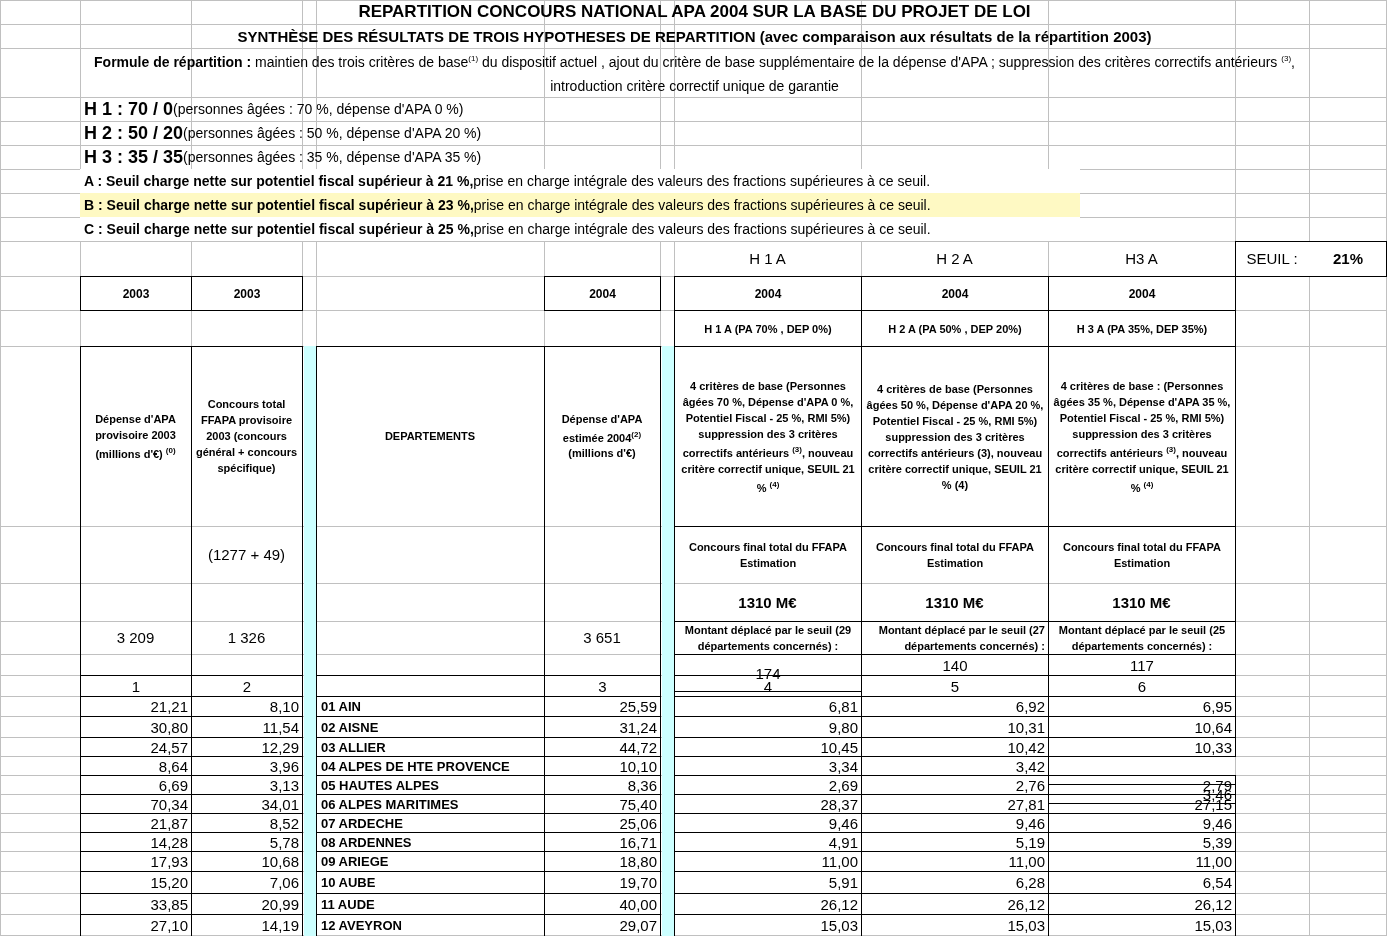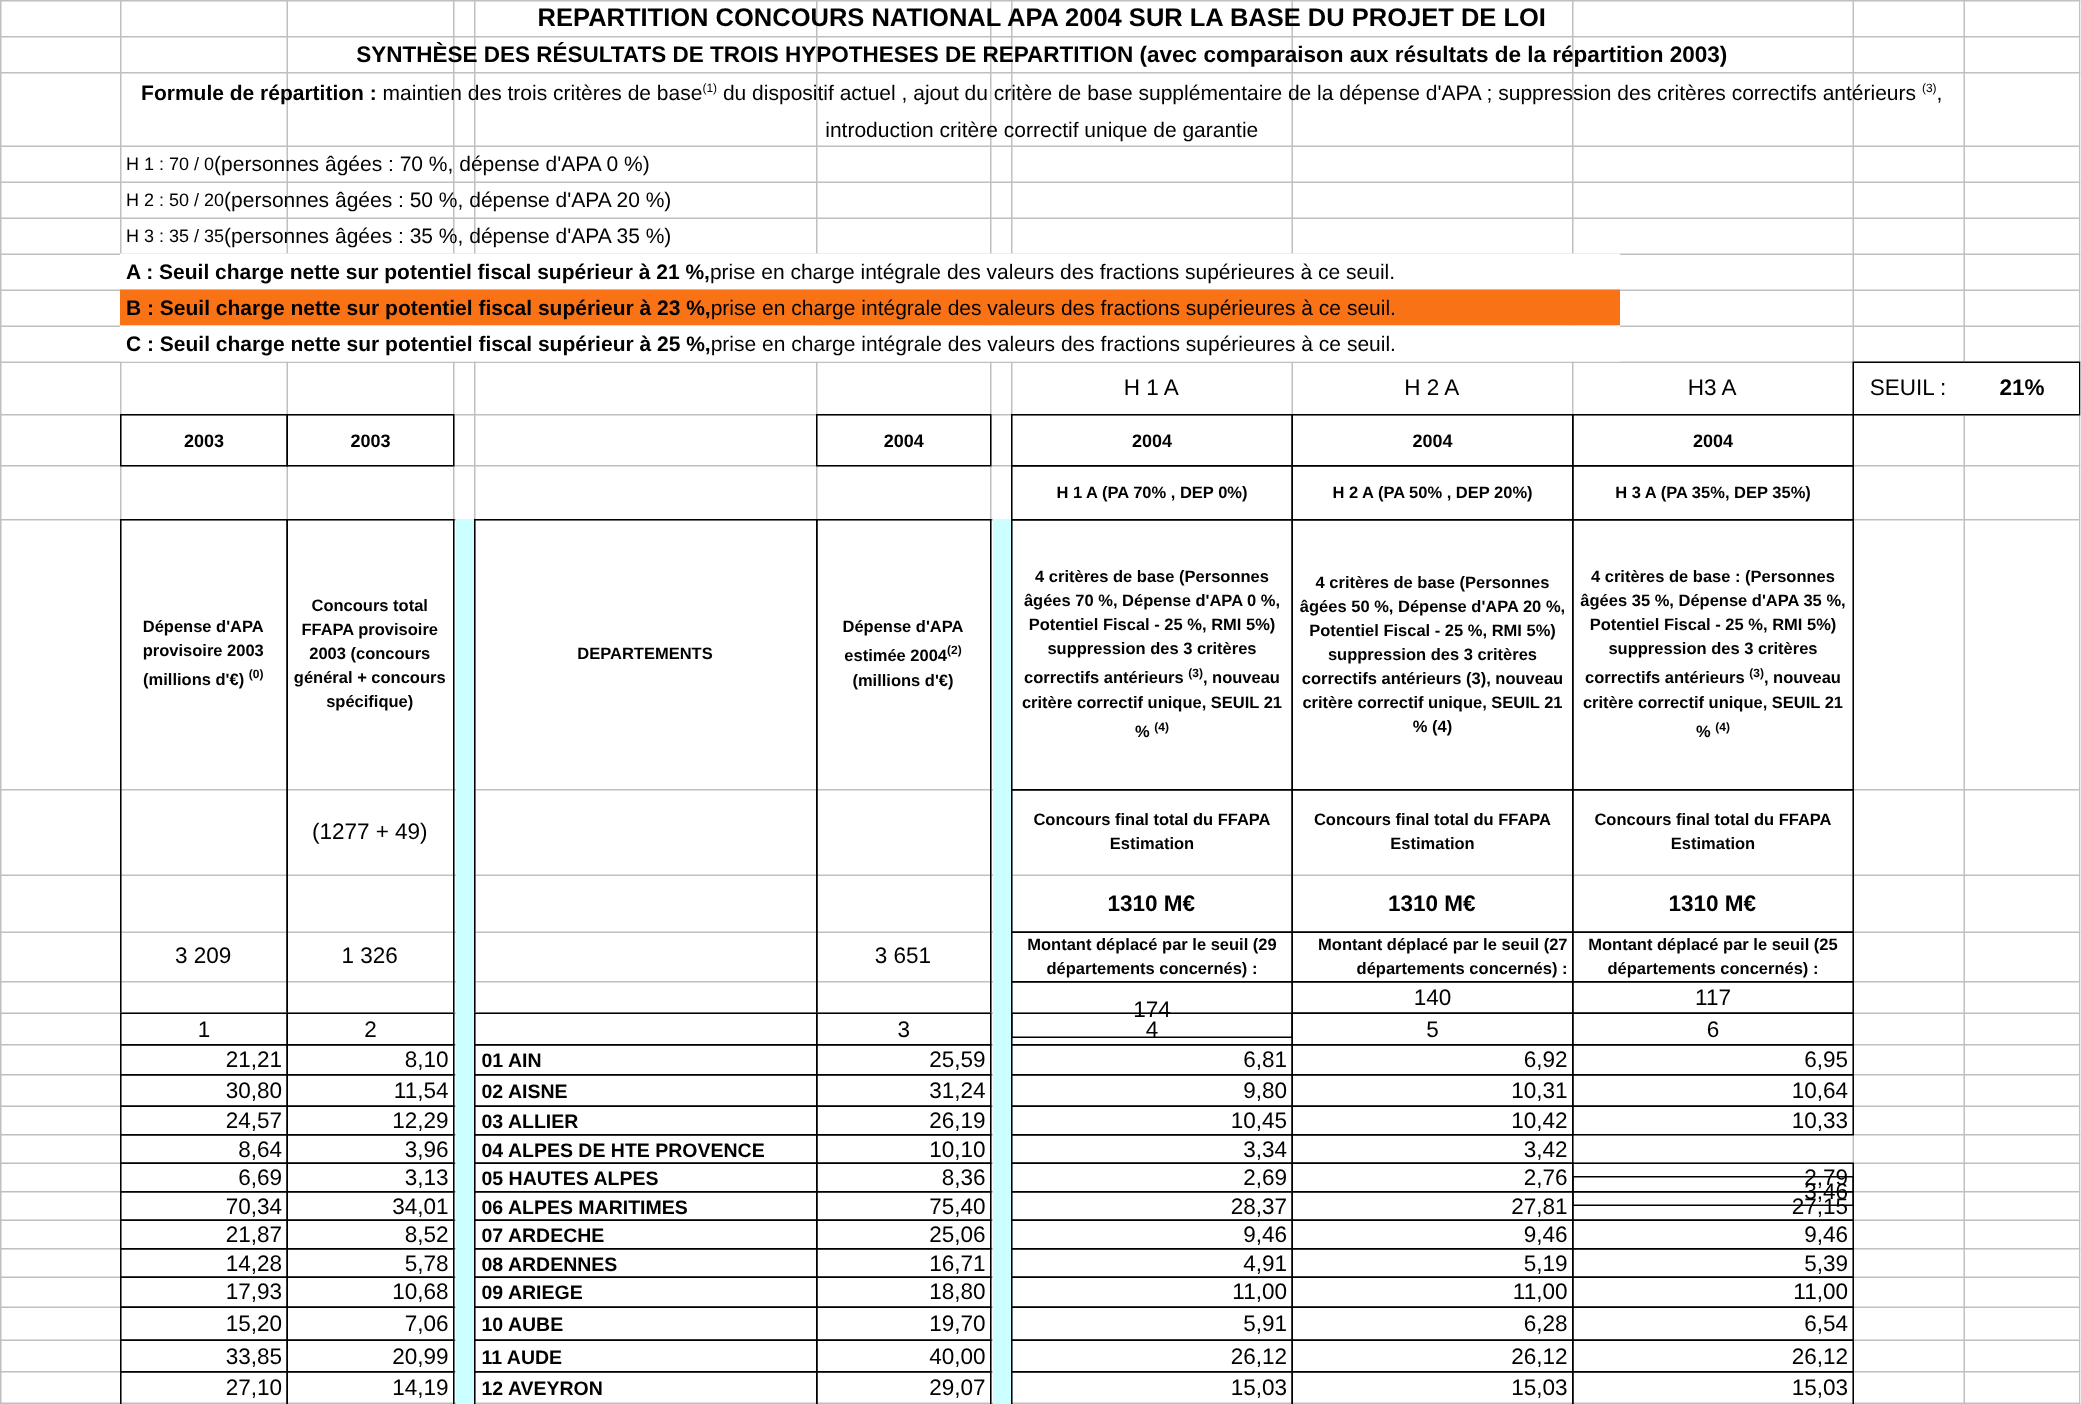--- a/index.html
+++ b/index.html
@@ -8,21 +8,21 @@
   .gl { position:absolute; background:#c0c0c0; }
   .cell { position:absolute; box-sizing:border-box; display:flex; align-items:center;
           justify-content:center; text-align:center; overflow:hidden; }
   .bx { border:1px solid #000; }
   .cyan { position:absolute; background:#ccffff; }
   .title { font-weight:bold; font-size:17px; }
   .sub { font-weight:bold; font-size:15px; }
   .formula { font-size:14px; line-height:24px; padding:0 6px; }
   .formula b { font-weight:bold; }
   .hline { font-size:14px; justify-content:flex-start; padding-left:4px; white-space:nowrap; }
-  .hbig { font-size:12px; font-weight:normal; }
+  .hbig { font-size:18px; font-weight:bold; }
   .small { font-size:11px; font-weight:bold; line-height:16px; padding:0 3px; }
   .yr { font-size:12px; font-weight:bold; }
   .hdr3 { font-size:15px; }
   .mid { font-size:15px; }
   .midb { font-size:15px; font-weight:bold; }
   .num { font-size:15px; justify-content:flex-end; padding-right:3px; }
   .dept { font-size:13px; font-weight:bold; justify-content:flex-start; padding-left:4px; }
   sup { font-size:8px; }
 </style>
 </head>
@@ -94,21 +94,21 @@
   </div>
 <div class="cell hline" style="left:80px;top:145px;width:580px;height:24px;">
     <span class="hbig">H 3 : 35 / 35</span>
     <span> (personnes âgées : 35 %, dépense d'APA 35 %)</span>
   </div>
 
 <div class="cell hline" style="left:80px;top:169px;width:1000px;height:24px;background:#fff;">
     <b>A : Seuil charge nette sur potentiel fiscal supérieur à 21 %,</b>
     <span> prise en charge intégrale des valeurs des fractions supérieures à ce seuil.</span>
   </div>
-<div class="cell hline" style="left:80px;top:193px;width:1000px;height:24px;background:#f97316;">
+<div class="cell hline" style="left:80px;top:193px;width:1000px;height:24px;background:#fef9c3;">
     <b>B : Seuil charge nette sur potentiel fiscal supérieur à 23 %,</b>
     <span> prise en charge intégrale des valeurs des fractions supérieures à ce seuil.</span>
   </div>
 <div class="cell hline" style="left:80px;top:217px;width:1000px;height:24px;background:#fff;">
     <b>C  : Seuil charge nette sur potentiel fiscal supérieur à 25 %,</b>
     <span> prise en charge intégrale des valeurs des fractions supérieures à ce seuil.</span>
   </div>
 
 <div class="cell hdr3" style="left:674px;top:241px;width:187px;height:35px;">H 1 A</div>
 <div class="cell hdr3" style="left:861px;top:241px;width:187px;height:35px;">H 2 A</div>
@@ -194,21 +194,21 @@
       <div class="cell bx dept" style="left: 316px; top: 716px; width: 229px; height: 22px;">02 AISNE</div>
       <div class="cell bx num" style="left: 544px; top: 716px; width: 117px; height: 22px;">31,24</div>
       <div class="cell bx num" style="left: 674px; top: 716px; width: 188px; height: 22px;">9,80</div>
       <div class="cell bx num" style="left: 861px; top: 716px; width: 188px; height: 22px;">10,31</div>
       <div class="cell bx num" style="left: 1048px; top: 716px; width: 188px; height: 22px;">10,64</div>
     </div>
     <div>
       <div class="cell bx num" style="left: 80px; top: 737px; width: 112px; height: 20px;">24,57</div>
       <div class="cell bx num" style="left: 191px; top: 737px; width: 112px; height: 20px;">12,29</div>
       <div class="cell bx dept" style="left: 316px; top: 737px; width: 229px; height: 20px;">03 ALLIER</div>
-      <div class="cell bx num" style="left: 544px; top: 737px; width: 117px; height: 20px;">26,19</div>
+      <div class="cell bx num" style="left: 544px; top: 737px; width: 117px; height: 20px;">44,72</div>
       <div class="cell bx num" style="left: 674px; top: 737px; width: 188px; height: 20px;">10,45</div>
       <div class="cell bx num" style="left: 861px; top: 737px; width: 188px; height: 20px;">10,42</div>
       <div class="cell bx num" style="left: 1048px; top: 737px; width: 188px; height: 20px;">10,33</div>
     </div>
     <div>
       <div class="cell bx num" style="left: 80px; top: 756px; width: 112px; height: 20px;">8,64</div>
       <div class="cell bx num" style="left: 191px; top: 756px; width: 112px; height: 20px;">3,96</div>
       <div class="cell bx dept" style="left: 316px; top: 756px; width: 229px; height: 20px;">04 ALPES DE HTE PROVENCE</div>
       <div class="cell bx num" style="left: 544px; top: 756px; width: 117px; height: 20px;">10,10</div>
       <div class="cell bx num" style="left: 674px; top: 756px; width: 188px; height: 20px;">3,34</div>

